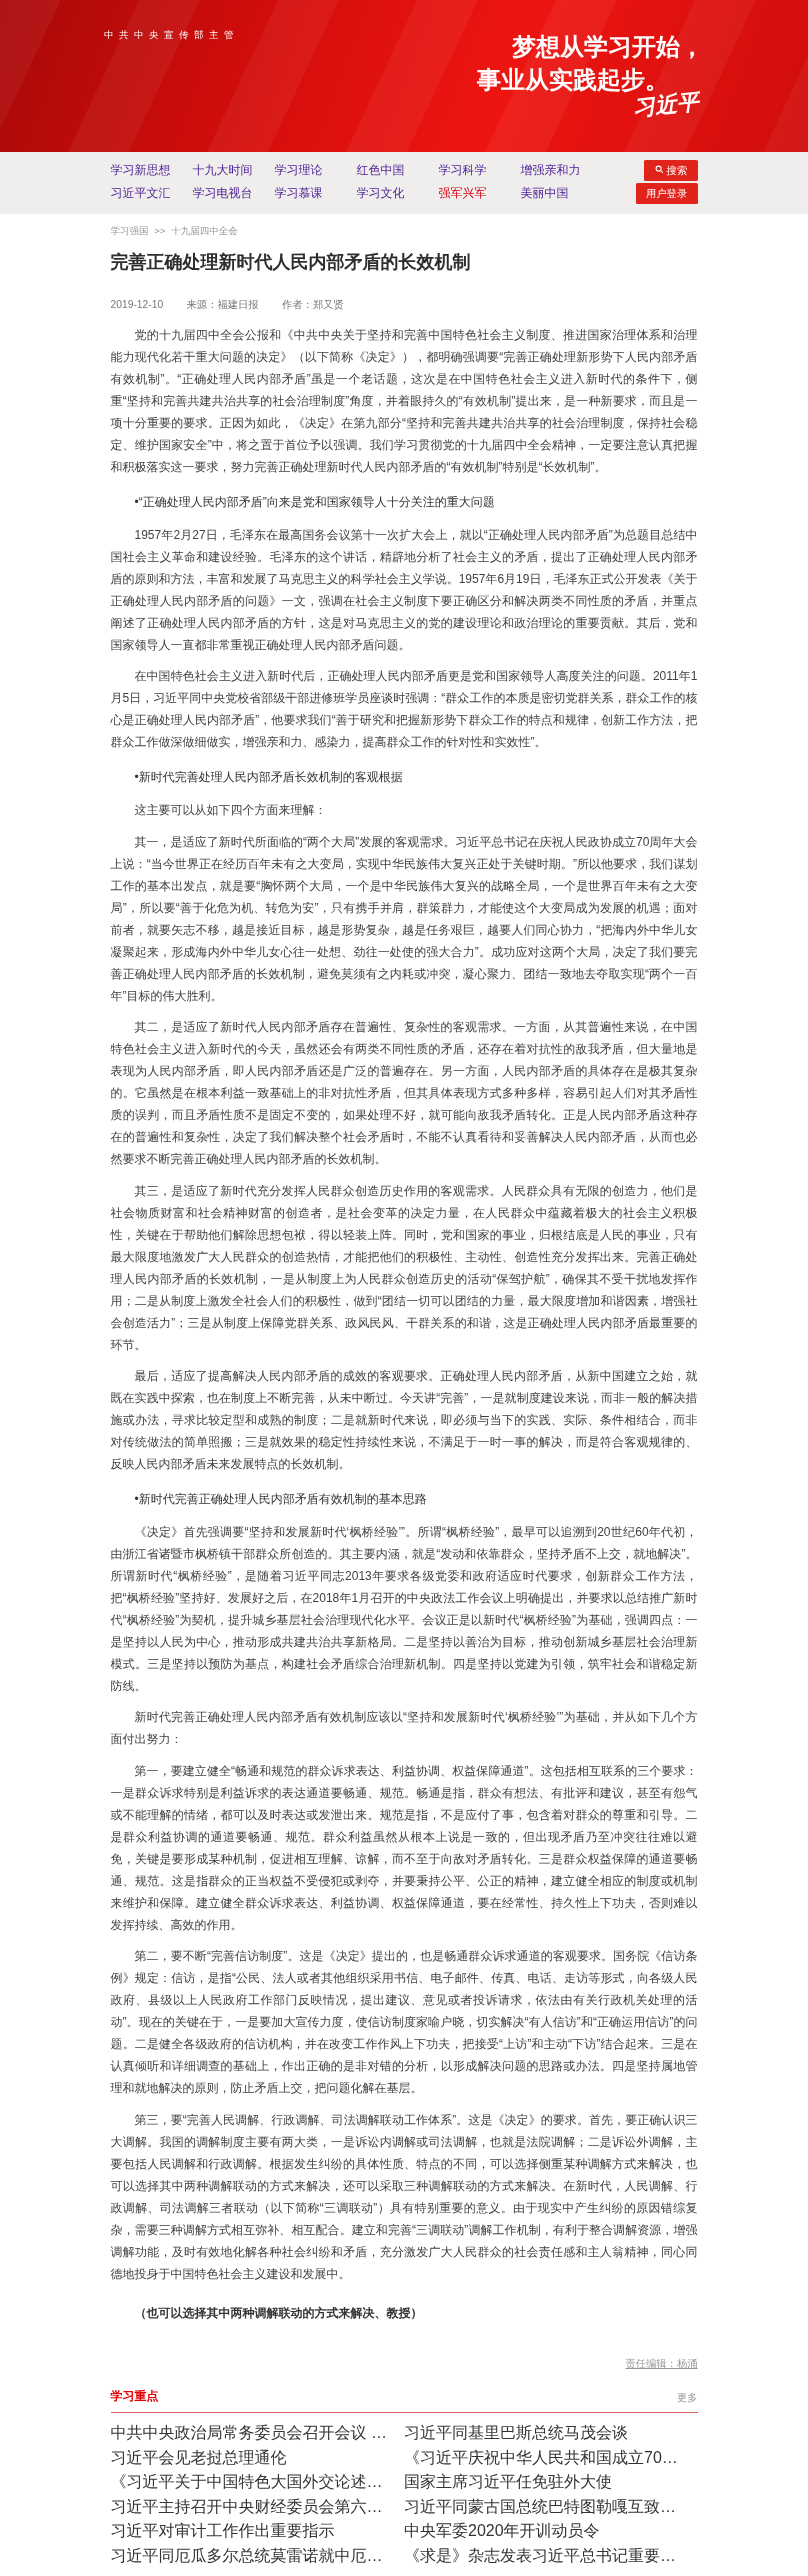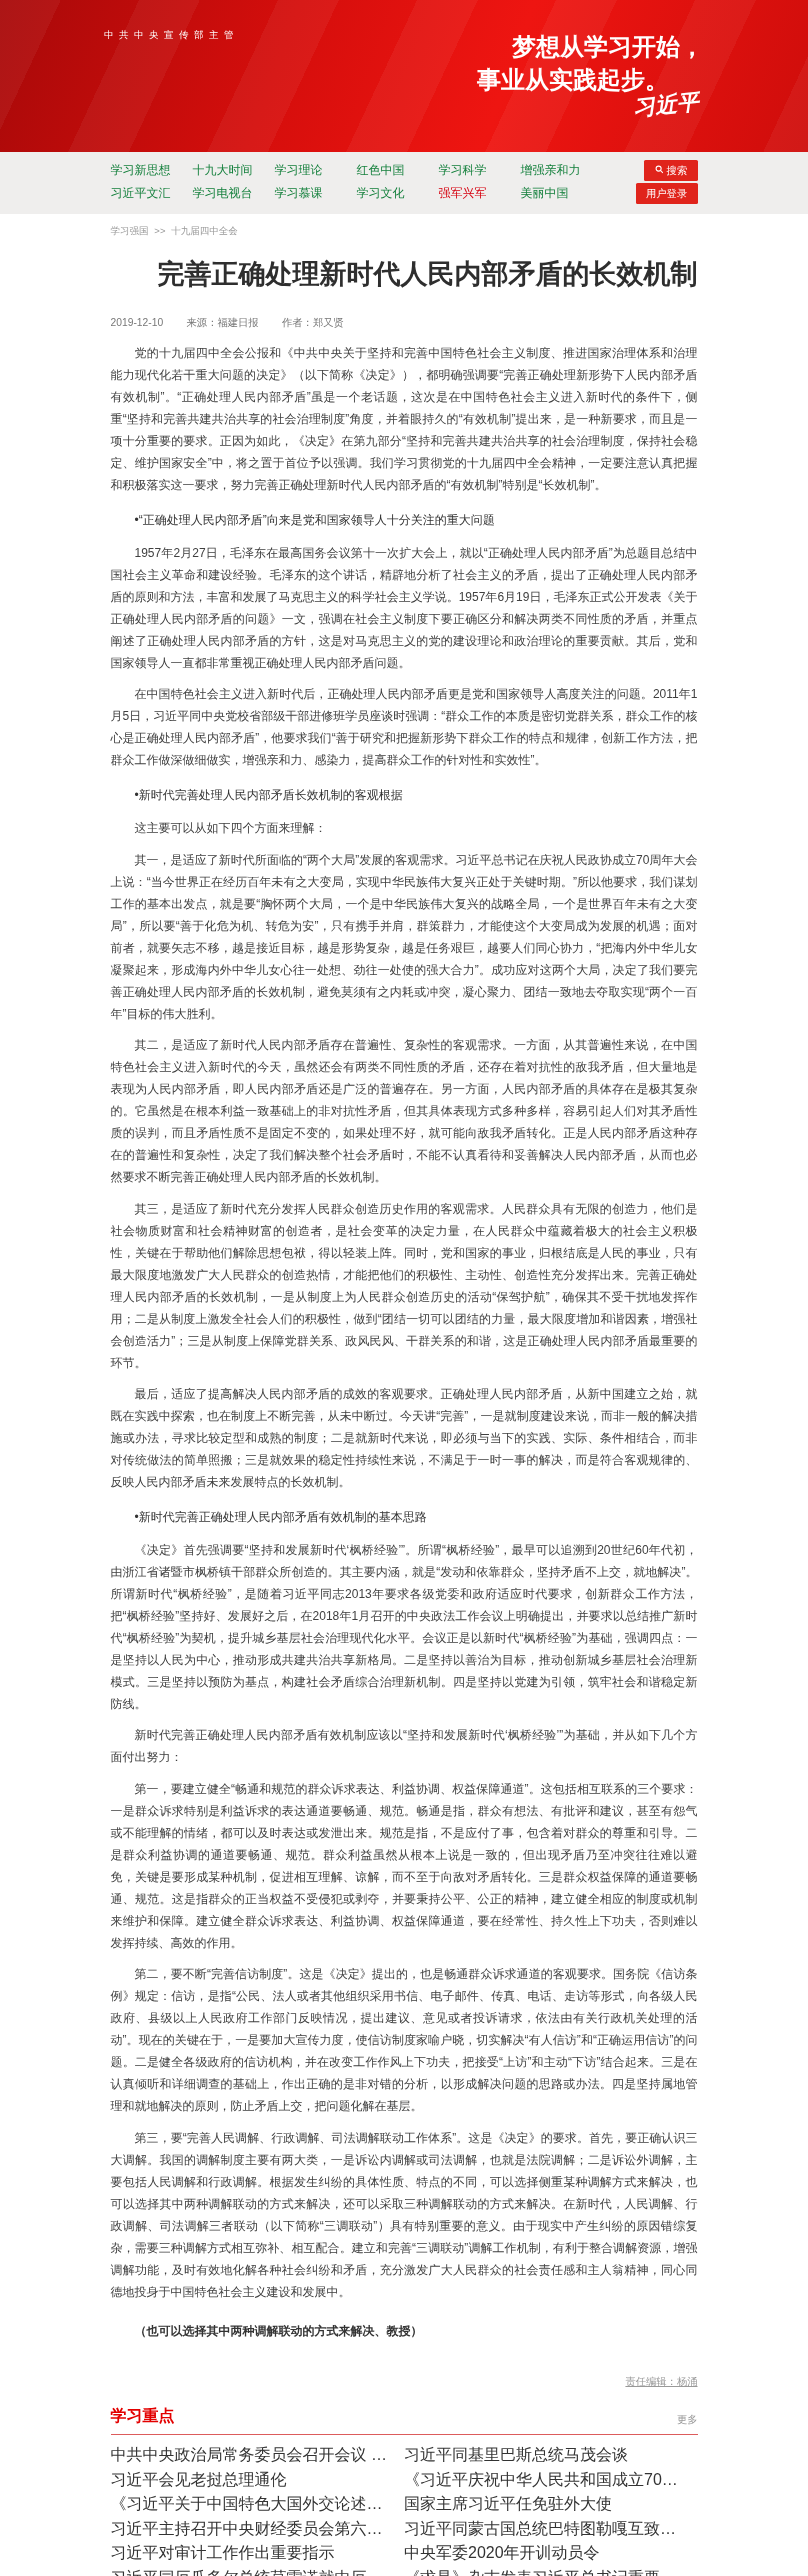--- a/index.html
+++ b/index.html
@@ -24,46 +24,46 @@
   .slogan-wrap { text-align:left; padding-top:11px; }
   .slogan-l1 { font-size:24px; font-weight:bold; line-height:33px; padding-left:35px; }
   .slogan-l2 { font-size:24px; font-weight:bold; line-height:33px; }
   .signature { text-align:right; font-family:"DejaVu Serif","Liberation Serif",serif;
     font-style:italic; font-weight:bold; font-size:22px; transform:rotate(-6deg); margin-top:1.6px; padding-right:4.7px; }
 
   
   .nav { background:#efeeed; padding:7px 0 8.7px; }
   .nav-inner { width:587px; margin:0 auto; position:relative; }
   .nav-row { display:grid; grid-template-columns:repeat(6,82px) 1fr; align-items:center; height:23px; }
-  .nav-item { font-size:12px; color:#15803d; cursor:pointer; }
+  .nav-item { font-size:12px; color:#4c1d95; cursor:pointer; }
   .nav-item.active { color:#d6000f; }
   .nav-btn { justify-self:end; background:#e0241b; color:#fff; font-size:10.3px;
     padding:3.2px 10.3px; border-radius:1.6px; cursor:pointer; display:inline-flex; align-items:center; gap:3.2px; border:none; }
 
   
   .main { width:587px; margin:0 auto; }
   .breadcrumb { margin-top:11px; font-size:9.5px; color:#999; }
   .breadcrumb span { margin-right:3.2px; }
-  .page-title { text-align:right; font-size:27px; font-weight:bold; color:#2e2e2e; }
+  .page-title { text-align:left; font-size:18px; font-weight:bold; color:#2e2e2e; }
   .meta { margin-top:24px; font-size:10.3px; color:#777; }
   .meta span { margin-right:20.5px; }
 
   .article { margin-top:12.6px; }
   .article p.para { font-size:12px; line-height:22px; color:#404040; text-indent:2em;
     margin:0 0 9.5px; text-align:justify; }
   .article p.subhead { font-size:12px; line-height:22px; font-weight:normal; color:#333;
     text-indent:2em; margin:12.6px 0 11px; }
   .article p.author-line { font-size:12px; line-height:22px; font-weight:bold; color:#333;
     text-indent:2em; margin:17.4px 0 0; }
   .editor { text-align:right; color:#999; font-size:10.3px; margin-top:33px;text-decoration:underline; }
 
   
   .highlights { margin-top:17.4px; }
   .hl-header { display:flex; justify-content:space-between; align-items:flex-end; }
-  .hl-title { color:#e30000; font-size:16px; font-weight:bold; }
+  .hl-title { color:#e30000; font-size:12px; font-weight:bold; }
   .hl-more { color:#999; font-size:10.3px; cursor:pointer; }
   .hl-line { border-bottom:0.8px solid #dd5c5c; margin-top:7px; }
   .hl-cols { display:flex; margin-top:8px; }
   .hl-col { width:50%; }
   .hl-col div { font-size:16px; color:#333; line-height:24.5px; white-space:nowrap;
     overflow:hidden; text-overflow:ellipsis; padding-right:14px; cursor:pointer; }
 </style>
 </head>
 <body>
 

